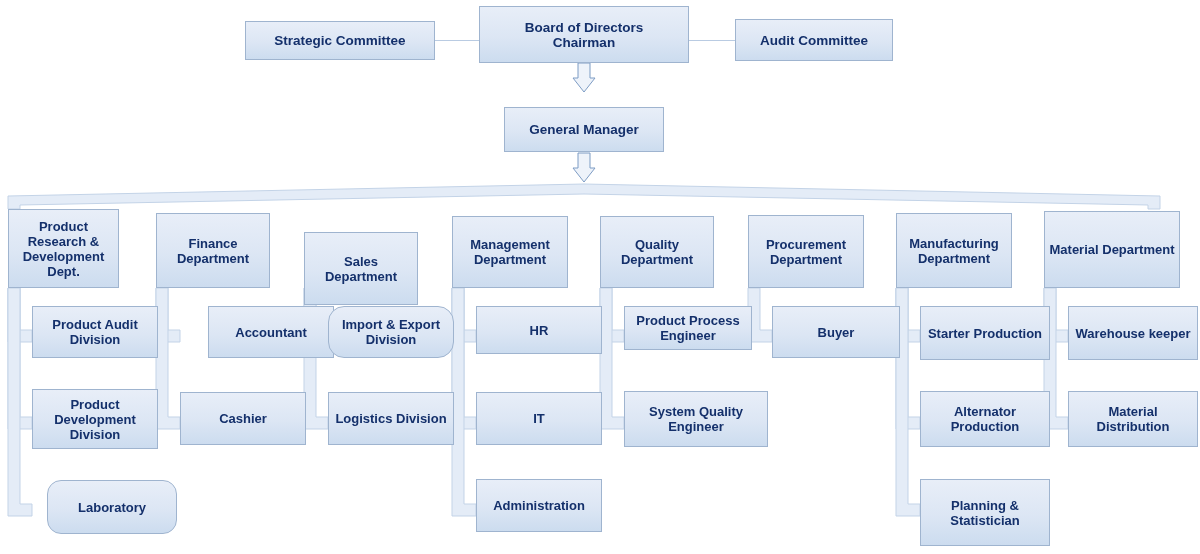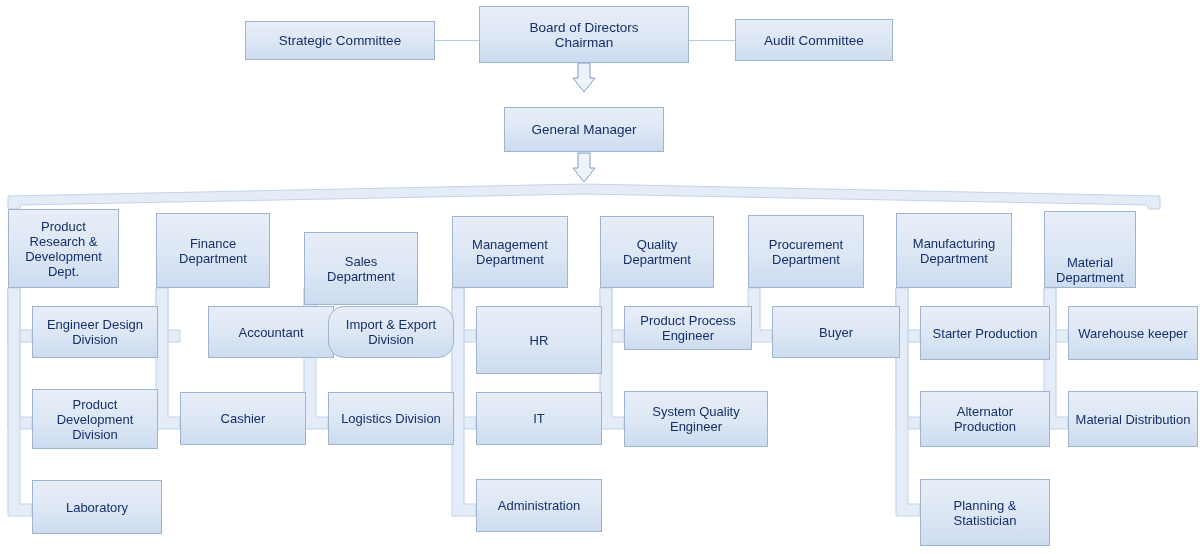--- a/index.html
+++ b/index.html
@@ -14,21 +14,21 @@
     font-family: "Liberation Sans", sans-serif;
     background: #ffffff;
     overflow: hidden;
   }
   .box {
     position: absolute;
     box-sizing: border-box;
     border: 1px solid #9fb4cf;
     background: linear-gradient(to bottom, #e8eef8 0%, #dce6f4 55%, #ccdcef 100%);
     color: #14306b;
-    font-weight: normal;
+    font-weight: bold;
     font-size: 13px;
     line-height: 15px;
     display: flex;
     align-items: center;
     justify-content: center;
     text-align: center;
     padding: 2px 4px;
     z-index: 3;
   }
   .box.top {
@@ -133,49 +133,49 @@
   </div>
   <div class="box dept" style="left:600px; top:216px; width:114px; height:72px;">
     <span>Quality Department</span>
   </div>
   <div class="box dept" style="left:748px; top:215px; width:116px; height:73px;">
     <span>Procurement Department</span>
   </div>
   <div class="box dept" style="left:896px; top:213px; width:116px; height:75px;">
     <span>Manufacturing Department</span>
   </div>
-  <div class="box dept" style="left:1044px; top:211px; width:92px; height:77px;align-items:flex-end;">
+  <div class="box dept" style="left:1044px; top:211px; width:136px; height:77px;">
     <span>Material Department</span>
   </div>
 
   <div class="box sub" style="left:32px; top:306px; width:126px; height:52px;">
-    <span>Engineer Design Division</span>
+    <span>Product Audit Division</span>
   </div>
   <div class="box sub" style="left:32px; top:389px; width:126px; height:60px;">
     <span>Product Development Division</span>
   </div>
-  <div class="box sub" style="left:32px; top:480px; width:130px; height:54px;">
+  <div class="box sub" style="left:47px; top:480px; width:130px; height:54px;border-radius:14px;">
     <span>Laboratory</span>
   </div>
 
   <div class="box sub" style="left:180px; top:306px; width:126px; height:52px;margin-left:28px;">
     <span>Accountant</span>
   </div>
   <div class="box sub" style="left:180px; top:392px; width:126px; height:53px;">
     <span>Cashier</span>
   </div>
 
   <div class="box sub" style="left:328px; top:306px; width:126px; height:52px;border-radius:16px;">
     <span>Import &amp; Export Division</span>
   </div>
   <div class="box sub" style="left:328px; top:392px; width:126px; height:53px;">
     <span>Logistics Division</span>
   </div>
 
-  <div class="box sub" style="left:476px; top:306px; width:126px; height:68px;">
+  <div class="box sub" style="left:476px; top:306px; width:126px; height:48px;">
     <span>HR</span>
   </div>
   <div class="box sub" style="left:476px; top:392px; width:126px; height:53px;">
     <span>IT</span>
   </div>
   <div class="box sub" style="left:476px; top:479px; width:126px; height:53px;">
     <span>Administration</span>
   </div>
 
   <div class="box sub" style="left:624px; top:306px; width:128px; height:44px;">

